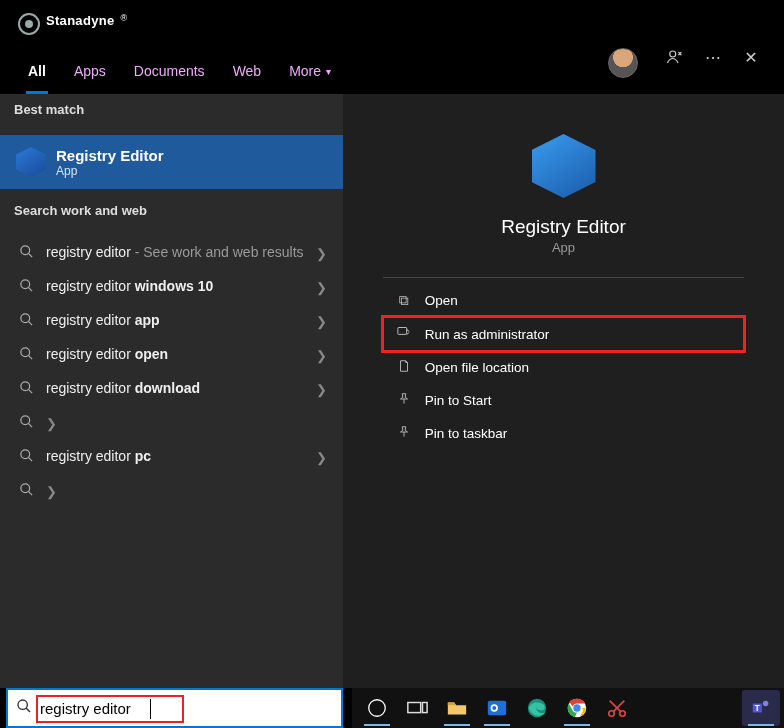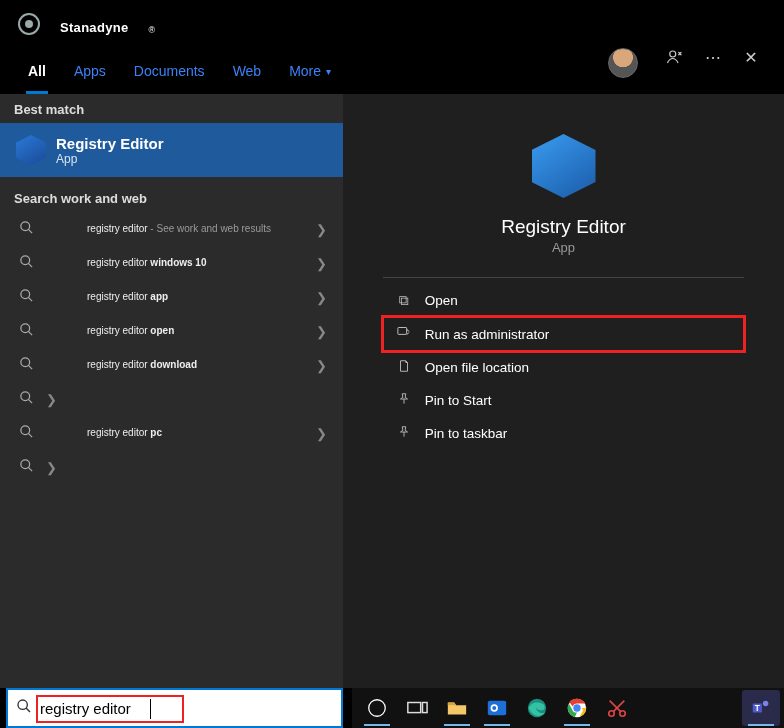--- a/index.html
+++ b/index.html
@@ -1,41 +1,41 @@
 <!DOCTYPE html>
 <html><head>
 <meta charset="utf-8">
 <style>
   * { box-sizing: border-box; margin: 0; padding: 0; font-family: "Segoe UI", Arial, sans-serif; }
   body { width: 784px; height: 728px; background: #000; color: #fff; overflow: hidden; position: relative; }
   .titlebar { height: 48px; display: flex; align-items: center; padding: 0 18px; }
-  .logo-wrap { display: flex; align-items: flex-end; gap: 20px; }
+  .logo-wrap { display: flex; align-items: flex-start; gap: 6px; }
   .logo-ring { width: 22px; height: 22px; border: 2px solid #9aa; border-radius: 50%; display: flex; align-items: center; justify-content: center; }
   .logo-dot { width: 8px; height: 8px; background: #9aa; border-radius: 50%; }
   .brand { font-size: 13px; font-weight: 600; letter-spacing: .3px; }
   .brand-r { font-size: 9px; vertical-align: top; }
   .tabbar { height: 46px; display: flex; align-items: flex-start; padding: 0 14px; font-size: 14px; }
-  .tab { padding: 0 14px; height: 100%; display: flex; align-items: center; color: #3b82f6; cursor: pointer; position: relative; }
+  .tab { padding: 0 14px; height: 100%; display: flex; align-items: center; color: #f0abfc; cursor: pointer; position: relative; }
   .tab.active { color: #fff; font-weight: 600; }
   .tab.active::after { content: ""; position: absolute; bottom: 0; left: 12px; right: 12px; height: 3px; background: #0078d4; }
   .tab .chev { margin-left: 5px; font-size: 10px; }
   .tabbar-spacer { flex: 1; }
   .avatar { width: 30px; height: 30px; border-radius: 50%; background: radial-gradient(circle at 50% 30%, #d9a77a 0 40%, #555 42% 100%); border: 1px solid #666; margin-right: 18px; }
   .tb-icon { width: 38px; text-align: center; color: #ccc; font-size: 16px; cursor: pointer; }
   .main { display: flex; height: 594px; }
   .left { width: 343px; background: #2b2b2b; display: flex; flex-direction: column; }
-  .section-header { font-size: 13px; font-weight: 600; padding: 8px 14px 6px; color: #ddd; }
+  .section-header { font-size: 13px; font-weight: 600; padding: 8px 14px 18px; color: #ddd; }
   .best-row { display: flex; align-items: center; padding: 10px 14px; background: #1e5a9c; }
   .best-icon { width: 34px; height: 34px; display: flex; align-items: center; justify-content: center; margin-right: 8px; }
   .cube-mini { width: 30px; height: 30px; background: linear-gradient(145deg,#2a7ad8,#1a4a98); clip-path: polygon(50% 0, 100% 25%, 100% 75%, 50% 100%, 0 75%, 0 25%); }
   .best-title { font-size: 15px; font-weight: 600; }
   .best-sub { font-size: 12px; color: #d4e4f4; }
   .sugg { display: flex; align-items: center; padding: 8px 14px 8px 14px; cursor: pointer; }
   .s-ico { width: 24px; text-align: center; color: #aaa; font-size: 15px; margin-right: 8px; }
-  .s-text { flex: 1; font-size: 10px; color: #eee; line-height: 1.25; margin-left: 41px; }
+  .s-text { flex: 1; font-size: 14px; color: #eee; line-height: 1.25; }
   .s-text .dim { color: #9a9a9a; font-weight: 400; }
   .s-text b { font-weight: 700; }
   .s-chev { color: #888; font-size: 13px; padding-right: 2px; }
   .right { flex: 1; background: #1f1f1f; display: flex; flex-direction: column; align-items: center; position: relative; }
   .hero-icon { margin-top: 36px; width: 72px; height: 72px; display: flex; align-items: center; justify-content: center; }
   .cube-big { width: 64px; height: 64px; background: linear-gradient(145deg,#3a9cf0,#1a5aa8); clip-path: polygon(50% 0, 100% 25%, 100% 75%, 50% 100%, 0 75%, 0 25%); position: relative; }
   .cube-big::after { content:""; position:absolute; top:-8px; right:-10px; width:14px; height:14px; background:#3a9cf0; clip-path: polygon(50% 0,100% 25%,100% 75%,50% 100%,0 75%,0 25%); }
   .hero-title { margin-top: 14px; font-size: 19px; font-weight: 400; }
   .hero-sub { font-size: 13px; color: #999; margin-top: 2px; }
   .divider { width: 82%; height: 1px; background: #444; margin: 22px 0 6px; }

